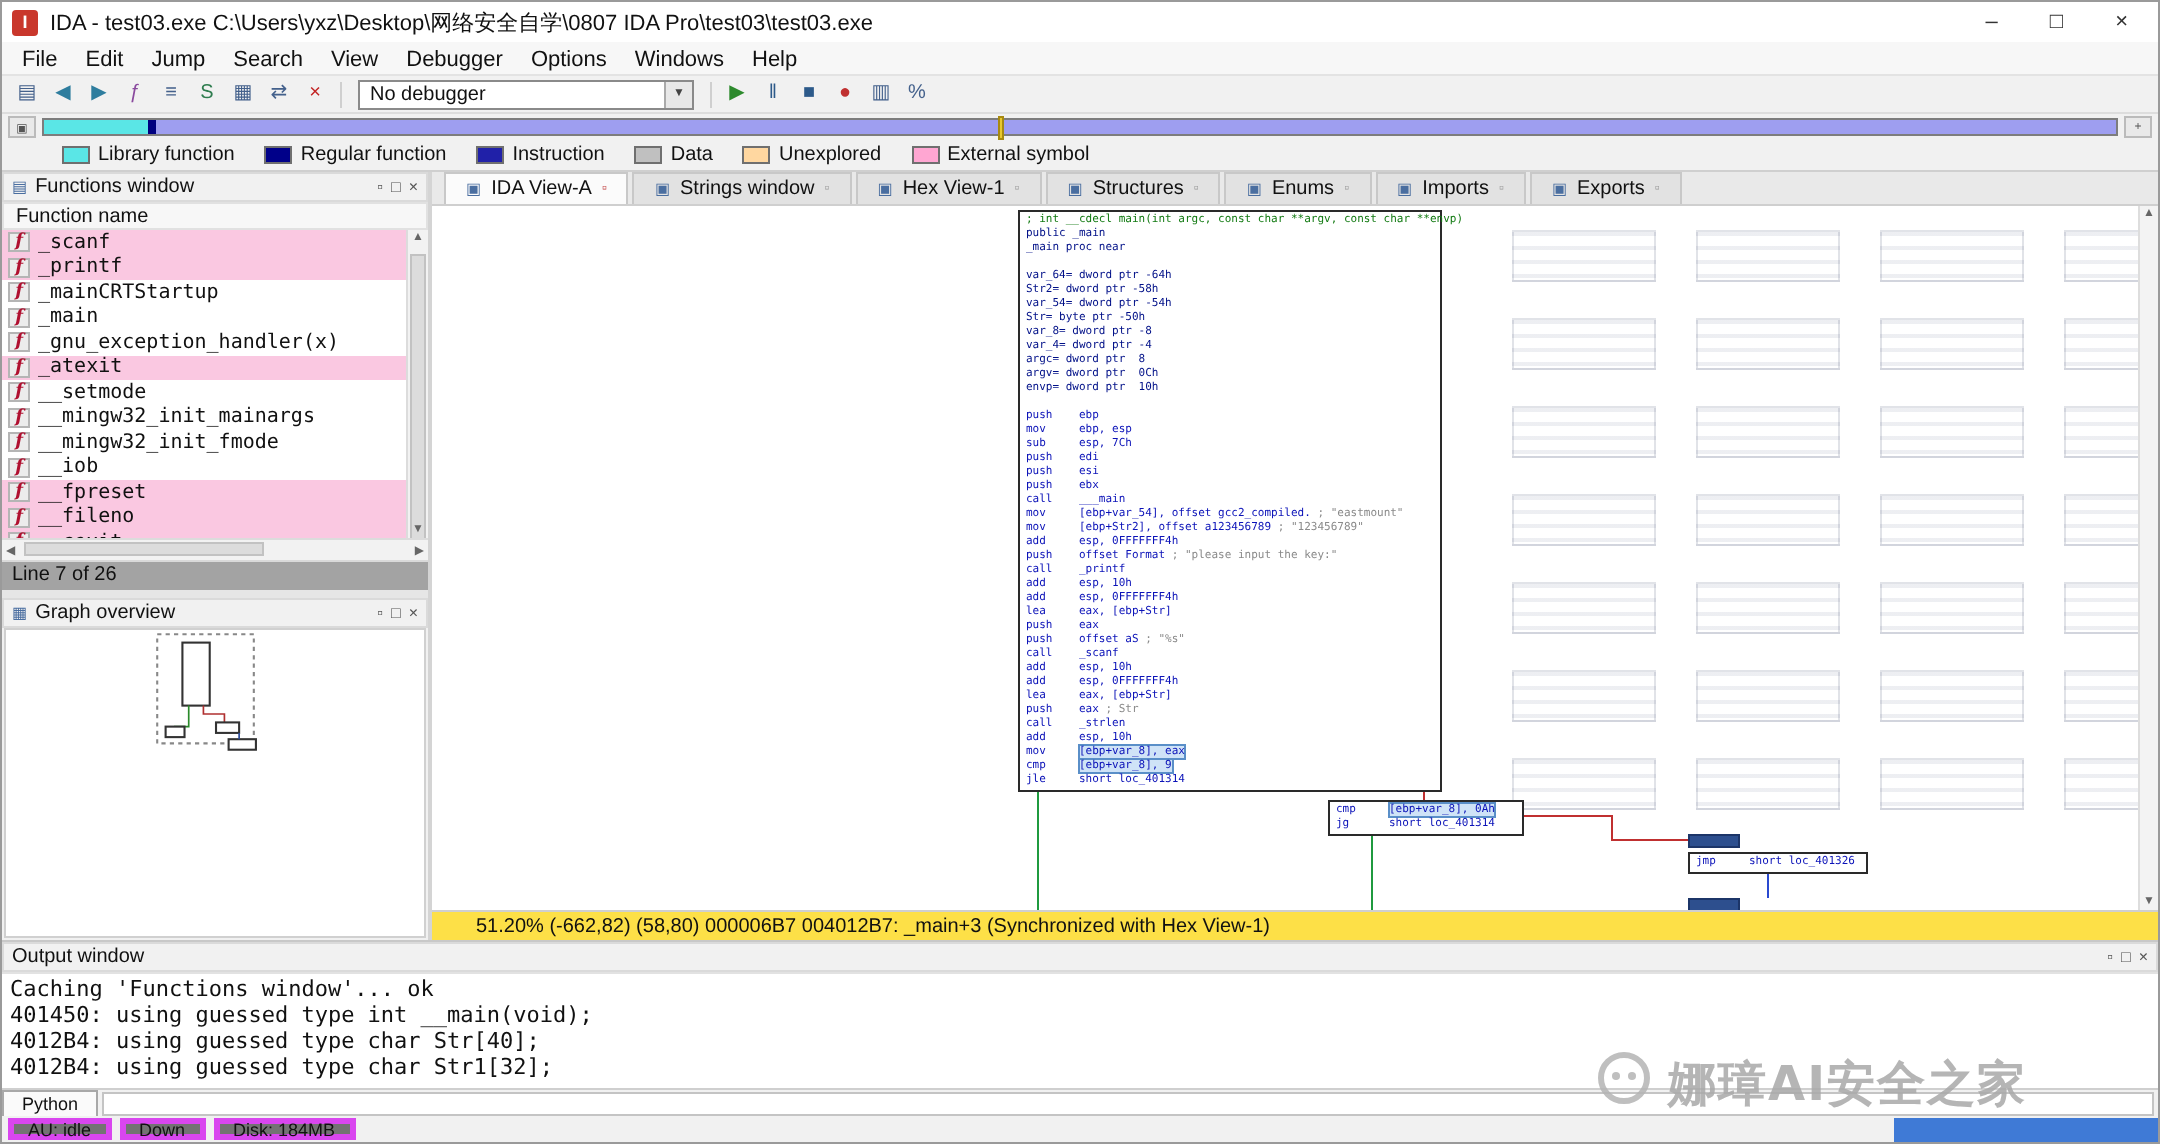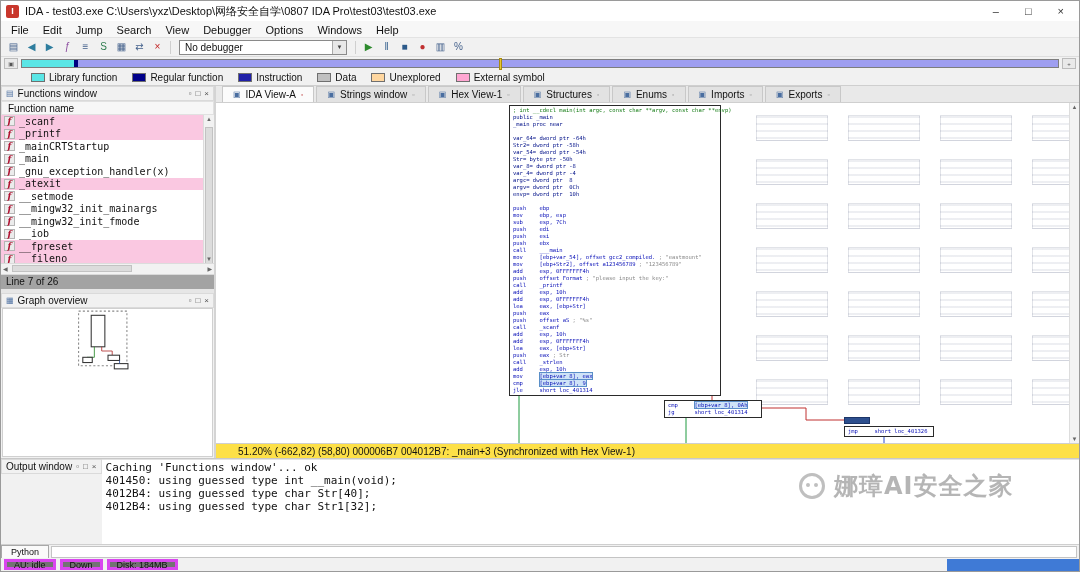--- a/index.html
+++ b/index.html
@@ -74,31 +74,31 @@
 .node2{left:448px;top:297px;width:98px}
 .node3{left:628px;top:323px;width:90px}
 .nhead{position:absolute;height:7px;width:26px;background:#2d4f8e;border:1px solid #1c3568;z-index:3}
 .nh3{left:628px;top:314px}
 .nh4{left:628px;top:346px}
 .ghost-node{left:628px;top:355px;width:80px;height:11px;border:1px solid #9aa0b8;opacity:.55;position:absolute;background:#fff;z-index:2}
 .wm-tiles{position:absolute;inset:0;z-index:1;pointer-events:none}
 .wm-tile{position:absolute;width:72px;height:26px;border:1px solid rgba(70,80,110,.16);background:repeating-linear-gradient(180deg,rgba(110,120,150,.12) 0 2px,transparent 2px 7px)}
 .cv-scroll{position:absolute;right:0;top:0;bottom:0;width:10px;background:#f3f3f3;border-left:1px solid #ddd;font-size:6px;color:#666;z-index:4}
 
-.output{height:86px;display:flex;flex-direction:row;border-top:1px solid #c8c8c8;flex:0 0 auto}
+.output{height:74px;display:flex;flex-direction:column;border-top:1px solid #c8c8c8;flex:0 0 auto}
 .out-text{flex:1;background:#fff;font-family:"DejaVu Sans Mono",monospace;font-size:11px;line-height:13px;padding:1px 4px;overflow:hidden;border-top:1px solid #e2e2e2}
 .python-row{height:14px;display:flex;background:#f1f1f1;border-top:1px solid #cfcfcf;align-items:center;flex:0 0 auto}
 .python-chip{font-size:9px;border:1px solid #a8a8a8;background:#fafafa;padding:0 9px;height:14px;display:flex;align-items:center}
 .python-input{flex:1;height:12px;border:1px solid #c4c4c4;background:#fff;margin:0 2px;font-size:9px;font-family:"DejaVu Sans Mono",monospace}
 
 .statusbar{height:13px;background:#f1f1f1;display:flex;align-items:center;font-size:9px;gap:4px;padding-left:3px;position:relative;flex:0 0 auto}
 .sb-cell{border:3px solid #d946ef;padding:0 7px;height:11px;display:flex;align-items:center;background:#737373;white-space:nowrap}
 .sb-progress{position:absolute;right:0;top:1px;bottom:0;width:132px;background:#3f7ad6}
 
-.watermark{position:absolute;left:798px;top:469px;display:flex;align-items:center;gap:9px;opacity:.85;pointer-events:none;z-index:9}
+.watermark{position:absolute;left:798px;top:525px;display:flex;align-items:flex-start;gap:9px;opacity:.85;pointer-events:none;z-index:9}
 .wm-logo{width:26px;height:26px;border:3px solid #b4b4b4;border-radius:50%;position:relative}
 .wm-logo::before,.wm-logo::after{content:"";position:absolute;width:4px;height:4px;border-radius:50%;background:#b4b4b4;top:7px}
 .wm-logo::before{left:4px}
 .wm-logo::after{right:4px}
 .wm-text{font-size:24px;font-weight:bold;letter-spacing:1px;color:#a9a9a9;font-family:"DejaVu Sans",sans-serif}
 
 .ov-svg{position:absolute;inset:0}
 </style>
 </head>
 <body>

